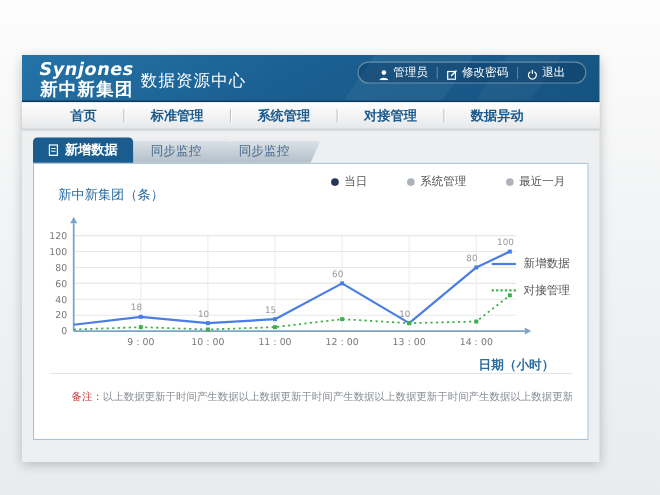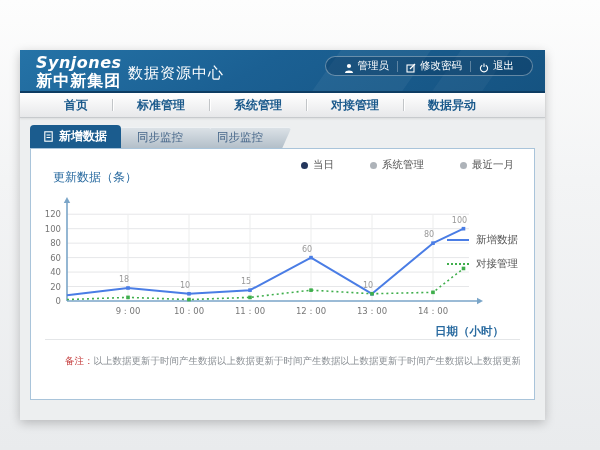--- a/index.html
+++ b/index.html
@@ -136,21 +136,21 @@
         <div class="radio">
           <span class="dot unsel"></span>
           <span>系统管理</span>
         </div>
         <div class="radio">
           <span class="dot unsel"></span>
           <span>最近一月</span>
         </div>
       </div>
 
-      <div class="ylabel">更新数据（条）</div>
+      <div class="ylabel">新中新集团（条）</div>
 
       <svg id="chart-svg" width="480" height="160">
           <line x1="30" y1="101.53846153846153" x2="432" y2="101.53846153846153" stroke="#e6e7e9" stroke-width="1"></line>
           <line x1="30" y1="87.07692307692308" x2="432" y2="87.07692307692308" stroke="#e6e7e9" stroke-width="1"></line>
           <line x1="30" y1="72.61538461538461" x2="432" y2="72.61538461538461" stroke="#e6e7e9" stroke-width="1"></line>
           <line x1="30" y1="58.15384615384615" x2="432" y2="58.15384615384615" stroke="#e6e7e9" stroke-width="1"></line>
           <line x1="30" y1="43.69230769230769" x2="432" y2="43.69230769230769" stroke="#e6e7e9" stroke-width="1"></line>
           <line x1="30" y1="29.230769230769226" x2="432" y2="29.230769230769226" stroke="#e6e7e9" stroke-width="1"></line>
           <line x1="91" y1="29.230769230769226" x2="91" y2="116" stroke="#eceded" stroke-width="1"></line>
           <line x1="152" y1="29.230769230769226" x2="152" y2="116" stroke="#eceded" stroke-width="1"></line>

